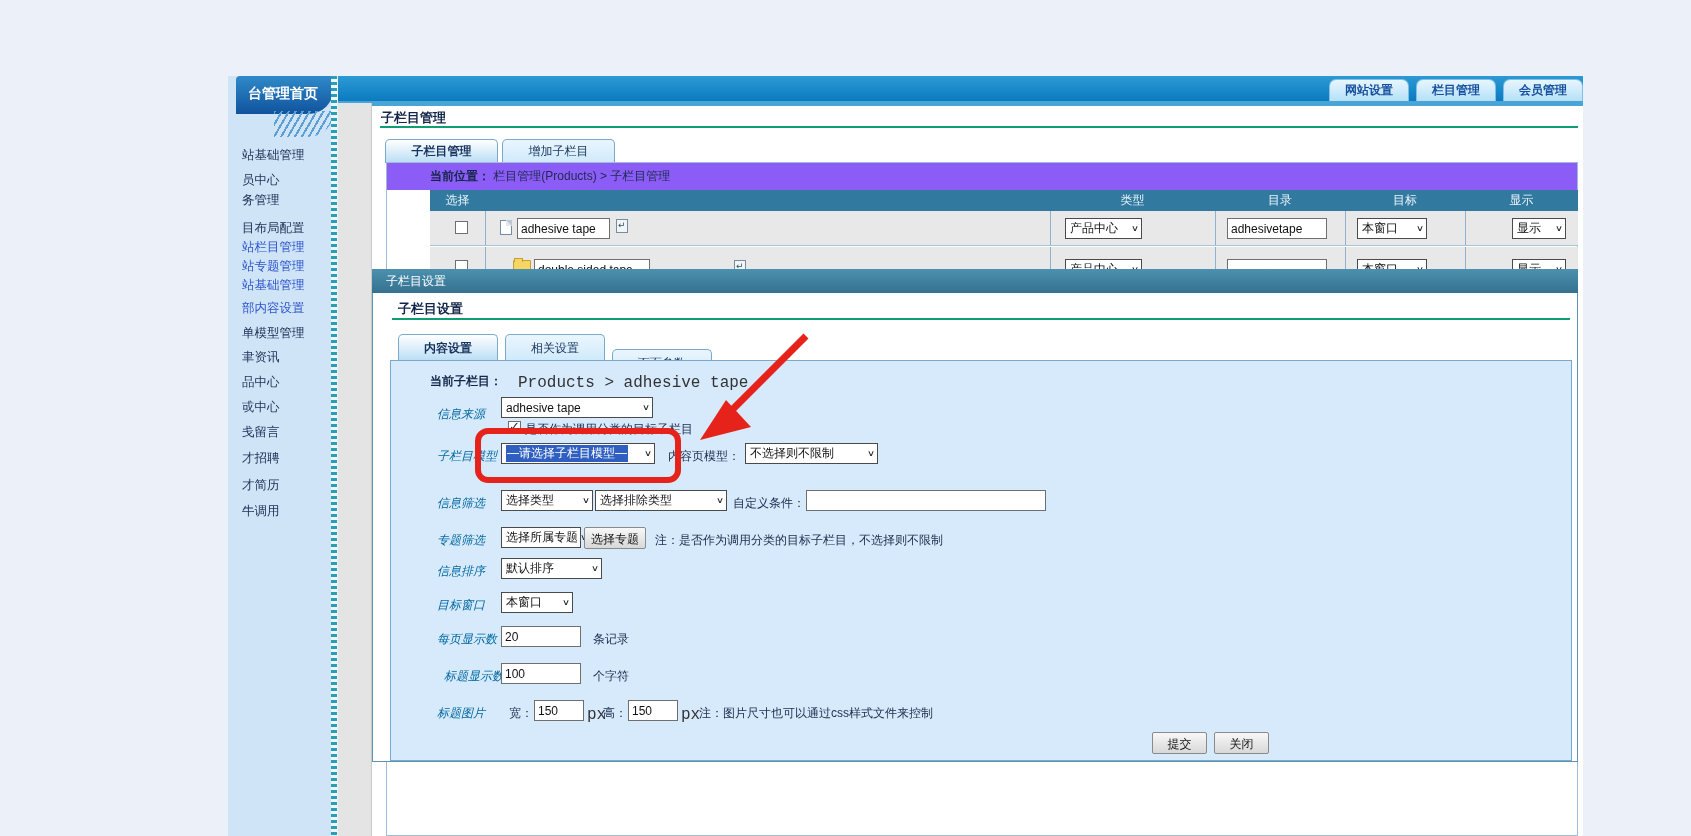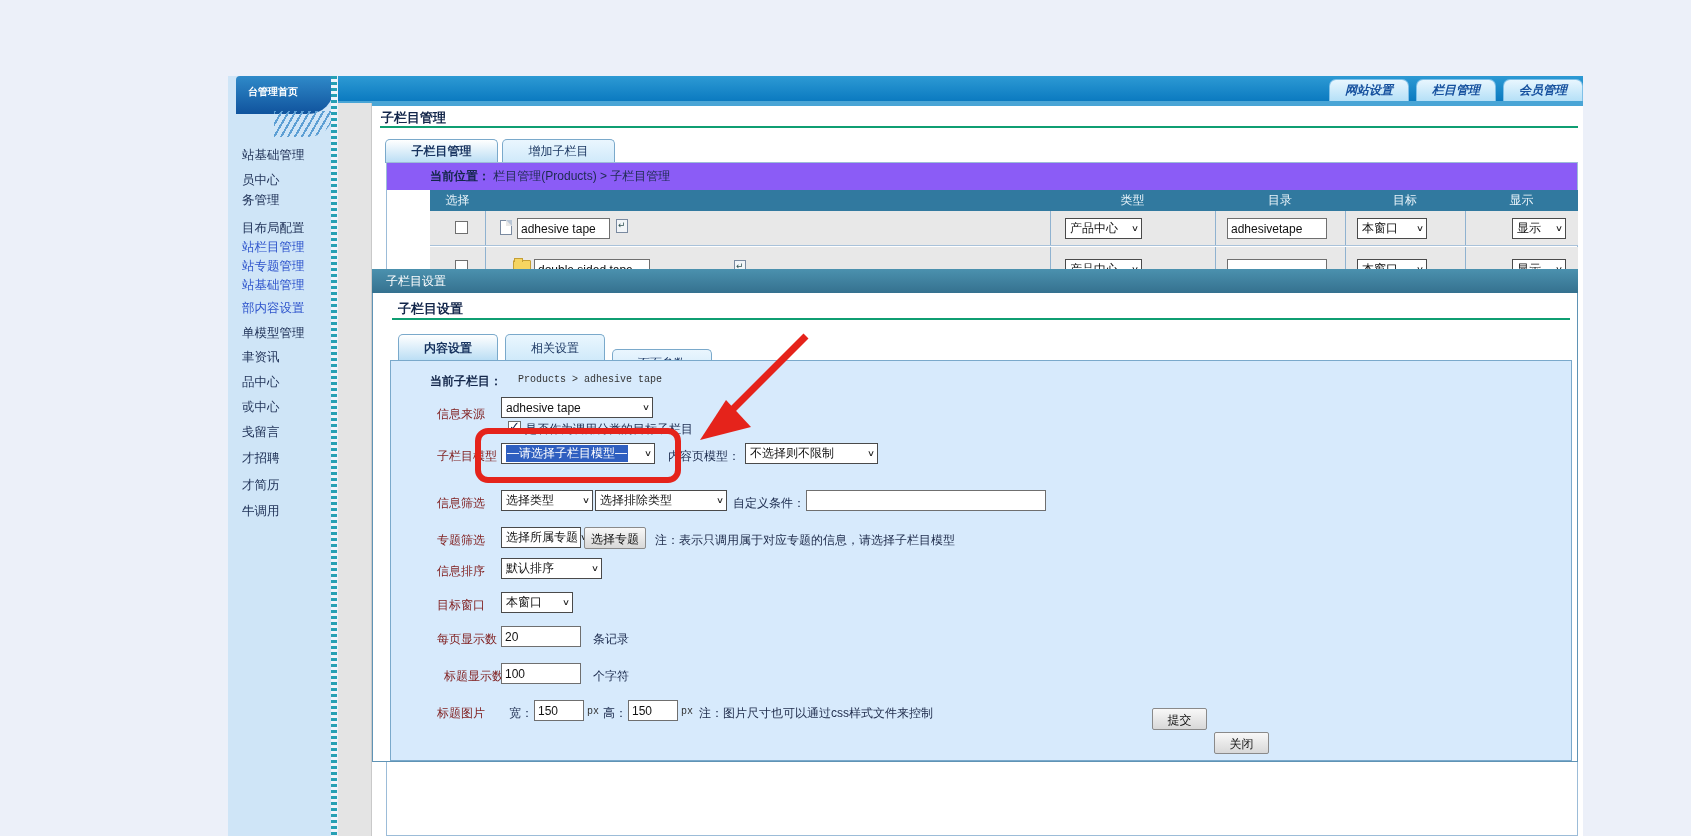--- a/index.html
+++ b/index.html
@@ -2,36 +2,36 @@
 <html><head>
 <meta charset="utf-8">
 <style>
   html,body{margin:0;padding:0;}
   .canvas{position:relative;width:1691px;height:836px;background:#ecf0f9;overflow:hidden;
           font-family:"Liberation Sans","DejaVu Sans",sans-serif;font-size:12px;color:#1c2b4e;}
   .abs{position:absolute;}
   
   .sidebar{left:228px;top:76px;width:104px;height:760px;background:#cfe5f7;}
   .home-tab{left:236px;top:76px;width:98px;height:38px;background:linear-gradient(#2f8ac9,#10539d);
-            border-radius:4px 4px 26px 0;color:#fff;font-weight:bold;font-size:10px;
+            border-radius:4px 4px 26px 0;color:#fff;font-weight:bold;font-size:14px;
             padding:9px 0 0 12px;box-sizing:border-box;}
   .home-stripes{left:274px;top:111px;width:60px;height:26px;border-radius:0 0 32px 0;
             background:repeating-linear-gradient(120deg,#5d9fd4 0 2px,rgba(0,0,0,0) 2px 6px);}
   .side-item{left:242px;width:90px;height:16px;font-size:12.5px;color:#1d2f55;white-space:nowrap;cursor:pointer;}
   .side-item.link{color:#2f55cc;}
   .divider{left:331px;top:76px;width:6px;height:760px;
            background:repeating-linear-gradient(#27a0b4 0 3px,#f0f4fb 3px 6px);}
   .graystrip{left:338px;top:103px;width:34px;height:733px;background:#e4e4e4;border-right:1px solid #c9c9c9;box-sizing:border-box;}
   .mainwhite{left:372px;top:106px;width:1211px;height:730px;background:#fff;}
   
   .topbar{left:338px;top:76px;width:1245px;height:25px;background:linear-gradient(#2d9ad4,#0b7ac0);}
   .topstrip{left:338px;top:101px;width:1245px;height:5px;background:#49a5d6;}
   .toptab{top:79px;width:80px;height:22px;line-height:21px;text-align:center;
           background:linear-gradient(#e8f6fe,#b5e0f7);border:1px solid #7fc0e8;border-bottom:none;
-          border-radius:7px 7px 0 0;color:#15509e;font-weight:bold;box-sizing:border-box;cursor:pointer;font-style:italic;}
+          border-radius:7px 7px 0 0;color:#15509e;font-weight:bold;box-sizing:border-box;cursor:pointer;}
   
   .pgtitle{font-size:13px;font-weight:bold;color:#13264a;}
   .greenline{height:2px;background:#0f9e72;}
   .tab{height:24px;line-height:23px;text-align:center;border:1px solid #7aa9cb;border-bottom:none;
        border-radius:5px 5px 0 0;box-sizing:border-box;color:#17335f;cursor:pointer;}
   .tab.active{background:linear-gradient(#ffffff,#b9ddf4);font-weight:bold;}
   .tab.idle{background:linear-gradient(#eaf6fe,#cfe9fa);}
   .panel{left:386px;top:162px;width:1192px;height:674px;border:1px solid #9cbcd8;background:#fff;box-sizing:border-box;}
   .crumbband{left:387px;top:163px;width:1190px;height:27px;background:#8b5cf6;line-height:27px;}
   
@@ -52,22 +52,22 @@
   .sel{position:absolute;display:flex;align-items:center;justify-content:space-between;background:#fff;
        border:1px solid #4a4a4a;height:21px;box-sizing:border-box;padding:0 2px 0 4px;color:#111;cursor:pointer;white-space:nowrap;}
   .sel .chev{font-size:11px;color:#222;margin-left:2px;transform:scaleY(.75);}
   .sel .chev::after{content:"∨";}
   .hl{background:#2f5fc0;color:#fff;padding:0 1px;}
   
   .dialog{left:372px;top:269px;width:1206px;height:493px;background:#fff;border:1px solid #5f93b5;box-sizing:border-box;}
   .dlg-titlebar{left:372px;top:269px;width:1206px;height:24px;background:linear-gradient(#4b91ae,#35718f);
                 color:#fff;line-height:24px;padding-left:14px;box-sizing:border-box;}
   .formarea{left:390px;top:360px;width:1182px;height:401px;background:#d7eafc;border:1px solid #7aa9cb;box-sizing:border-box;}
-  .flabel{position:absolute;width:70px;color:#7f1d1d;}
-  .mono{font-family:"Liberation Mono","DejaVu Sans Mono",monospace;font-size:10px;color:#333;}
+  .flabel{position:absolute;width:70px;color:#0369a1;font-style:italic;}
+  .mono{font-family:"Liberation Mono","DejaVu Sans Mono",monospace;font-size:16px;color:#333;}
   .note{color:#222f4e;}
   .btn{position:absolute;height:22px;line-height:20px;text-align:center;font-size:12px;color:#111;
        background:linear-gradient(#f8f8f8,#d8d8d8);border:1px solid #8a8a8a;border-radius:2px;box-sizing:border-box;cursor:pointer;}
   .annot{left:0;top:0;width:1691px;height:836px;pointer-events:none;}
 </style>
 </head>
 <body>
 
 <div class="canvas">
 
@@ -213,21 +213,21 @@
     </div>
   <span class="abs" style="left:733px;top:495px">自定义条件：</span>
   <input class="inp abs" style="left: 806px; top: 490px; width: 240px;" readonly="" value="">
 
   <span class="abs flabel" style="left:437px;top:532px">专题筛选</span>
   <div class="sel abs" style="left:501px;top:527px;width:80px">
       <span>选择所属专题</span>
       <span class="chev"></span>
     </div>
   <button class="btn" style="left:584px;top:527px;width:62px">选择专题</button>
-  <span class="abs note" style="left:655px;top:532px">注：表示只调用属于对应专题的信息，请选择子栏目模型</span>
+  <span class="abs note" style="left:655px;top:532px">注：是否作为调用分类的目标子栏目，不选择则不限制</span>
 
   <span class="abs flabel" style="left:437px;top:563px">信息排序</span>
   <div class="sel abs" style="left:501px;top:558px;width:101px">
       <span>默认排序</span>
       <span class="chev"></span>
     </div>
 
   <span class="abs flabel" style="left:437px;top:597px">目标窗口</span>
   <div class="sel abs" style="left:501px;top:592px;width:72px">
       <span>本窗口</span>
@@ -244,21 +244,21 @@
 
   <span class="abs flabel" style="left:437px;top:705px">标题图片</span>
   <span class="abs" style="left:509px;top:705px">宽：</span>
   <input class="inp abs" style="left: 534px; top: 700px; width: 50px;" readonly="" value="150">
   <span class="abs mono" style="left:587px;top:706px">px</span>
   <span class="abs" style="left:603px;top:705px">高：</span>
   <input class="inp abs" style="left: 628px; top: 700px; width: 50px;" readonly="" value="150">
   <span class="abs mono" style="left:681px;top:706px">px</span>
   <span class="abs note" style="left:699px;top:705px">注：图片尺寸也可以通过css样式文件来控制</span>
 
-  <button class="btn" style="left:1152px;top:708px;width:55px">提交</button>
+  <button class="btn" style="left:1152px;top:732px;width:55px">提交</button>
   <button class="btn" style="left:1214px;top:732px;width:55px">关闭</button>
 
   <svg class="abs annot" viewBox="0 0 1691 836">
     <rect x="478" y="431" width="200" height="49" rx="10" fill="none" stroke="#e5231b" stroke-width="6"></rect>
     <line x1="806" y1="336" x2="731" y2="411" stroke="#e5231b" stroke-width="7"></line>
     <polygon points="700,440 726,400 751,427" fill="#e5231b"></polygon>
   </svg>
 </div>
 
 </body></html>

